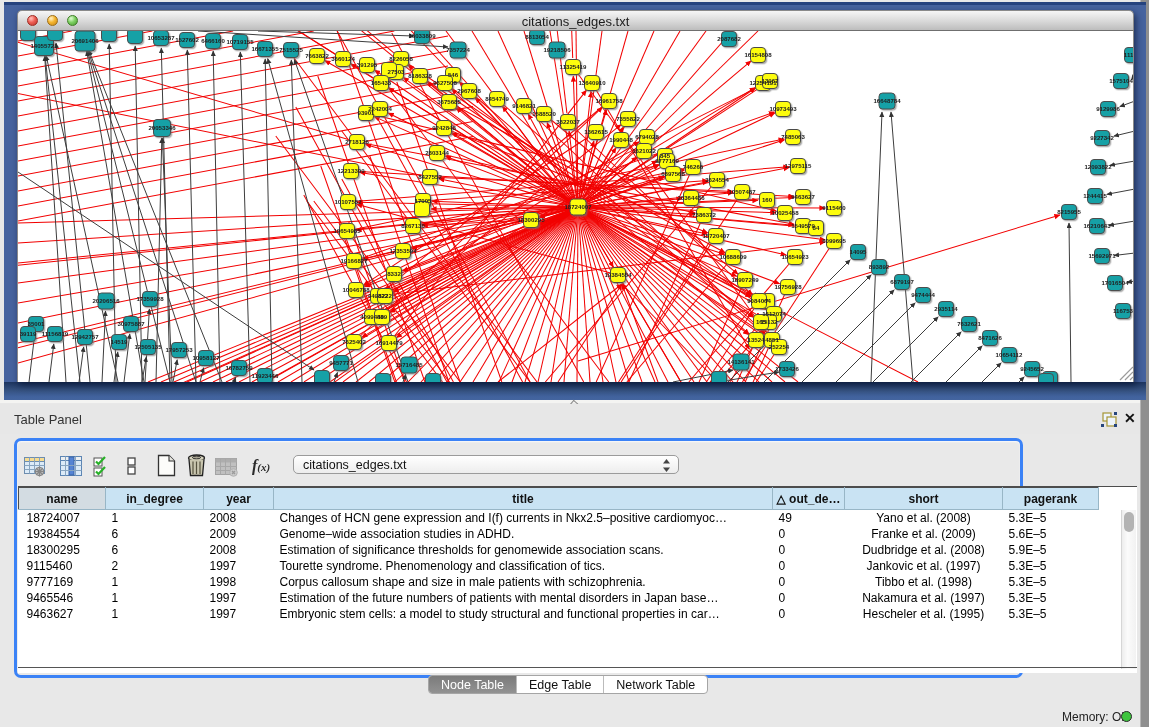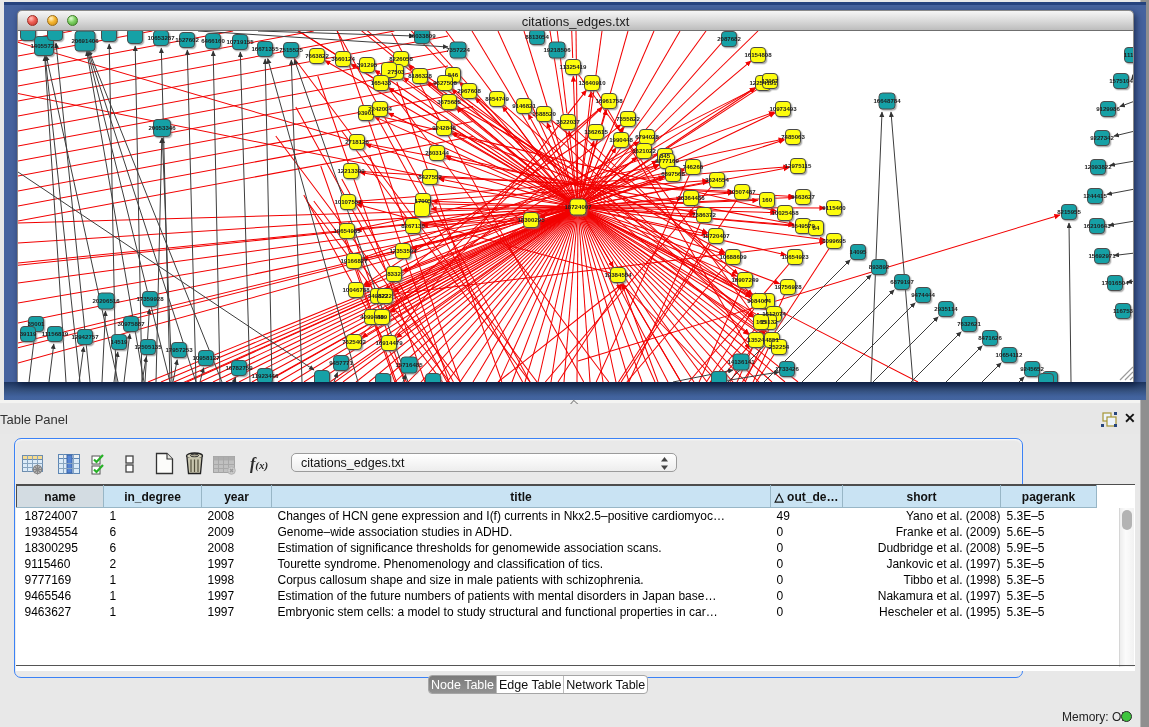--- a/index.html
+++ b/index.html
@@ -11,34 +11,34 @@
 #titlebar{position:absolute;left:0;top:0;width:1117px;height:21px;border-radius:5px 5px 0 0;background:linear-gradient(#f6f6f6,#d8d8d8 55%,#bdbdbd);border:1px solid #8a8a8a;border-bottom:1px solid #6f6f6f}
 .tl{position:absolute;top:4px;width:11px;height:11px;border-radius:50%}
 #tlr{left:9px;background:radial-gradient(circle at 35% 28%,#ffb3ad 8%,#ee5f55 45%,#c23a32 90%);border:1px solid #9e2c24}
 #tly{left:29px;background:radial-gradient(circle at 35% 28%,#ffe9b0 8%,#f5b52e 45%,#cf8e1e 90%);border:1px solid #9e6d14}
 #tlg{left:49px;background:radial-gradient(circle at 35% 28%,#d2f5c3 8%,#7ed163 45%,#53a339 90%);border:1px solid #3f7d27}
 #title{position:absolute;top:3px;width:100%;text-align:center;font-size:13px;color:#1c1c1c}
 #canvas{position:absolute;left:0;top:21px;width:1117px;height:351px;background:#fff;border-left:1px solid #8a8a8a;border-right:1px solid #8a8a8a;overflow:hidden}
 #lightline{position:absolute;left:0;top:400px;width:1140px;height:3px;background:#f4f4f2}
 #cursorarr{position:absolute;left:571px;top:401px;width:6px;height:6px;border-left:1px solid #8a8a8a;border-top:1px solid #8a8a8a;transform:rotate(40deg)}
 #tpbar{position:absolute;left:0;top:404px;width:1140px;height:30px;background:#e7e7e7}
-#tptitle{position:absolute;left:0;top:8px;font-size:13px;color:#333}
-#container{position:absolute;left:14px;top:438px;width:1009px;height:240px;background:#e9e9e9;border:1px solid #3b82f6;border-radius:7px;box-shadow:inset 0 1px 2px rgba(255,255,255,.8)}
+#tptitle{position:absolute;left:14px;top:8px;font-size:13px;color:#333}
+#container{position:absolute;left:14px;top:438px;width:1009px;height:240px;background:#e9e9e9;border:3px solid #3b82f6;border-radius:7px;box-shadow:inset 0 1px 2px rgba(255,255,255,.8)}
 #dropdown{position:absolute;left:276px;top:14px;width:386px;height:19px;background:linear-gradient(#fff,#ededed);border:1px solid #9b9b9b;border-radius:5px;font-size:12.5px;color:#111;padding:2px 0 0 9px}
 #tablewrap{position:absolute;left:1px;top:45px;width:1119px;height:187px;background:#fff;border-top:1px solid #4d4d4d}
 table{border-collapse:collapse;table-layout:fixed;width:1080px;font-size:12px}
 th{background:#c9e3f3;font-weight:bold;font-size:12px;height:22px;border:1px solid #98b6c6;border-top:1px solid #4d4d4d;color:#111}
 th.first{background:#d3dce2;border-left:1px solid #4d4d4d}
 td{height:16px;padding:0 0 0 6px;white-space:nowrap;overflow:hidden;color:#000}
 td:first-child{padding-left:8px}
-td.c{text-align:right;padding:0}
+td.c{text-align:center;padding:0}
 #vscroll{position:absolute;right:1px;top:23px;width:15px;height:159px;background:linear-gradient(90deg,#ededed,#fbfbfb 40%,#f2f2f2);border-left:1px solid #d6d6d6}
 #vthumb{position:absolute;left:2px;top:2px;width:10px;height:20px;background:#b3b3b3;border-radius:5px}
 #tabs{position:absolute;left:428px;top:675px;height:19px;display:flex;border:1px solid #a5a5a5;border-radius:4px;overflow:hidden;background:#fff;font-size:12.5px}
-#tabs div{padding:2px 2px 0;color:#111}
+#tabs div{padding:2px 12px 0;color:#111}
 #tabs .sel{background:linear-gradient(#7b7b7b,#929292);color:#fff}
 #tabs .sep{border-left:1px solid #bbb;padding:0;width:0}
 #mem{position:absolute;left:1062px;top:710px;font-size:12px;color:#222}
 #memdot{position:absolute;left:1121px;top:711px;width:11px;height:11px;border-radius:50%;background:#3ec53e;border:1px solid #2a2a2a}
 #floatico{position:absolute;left:1101px;top:411px;width:17px;height:17px}
 #closeico{position:absolute;left:1124px;top:410px;font-size:14px;font-weight:bold;color:#111}
 .ticon{display:inline-block;vertical-align:middle}
 #toolrow{position:absolute;left:6px;top:12px;height:25px;display:flex;align-items:center}
 </style></head>
 <body>

